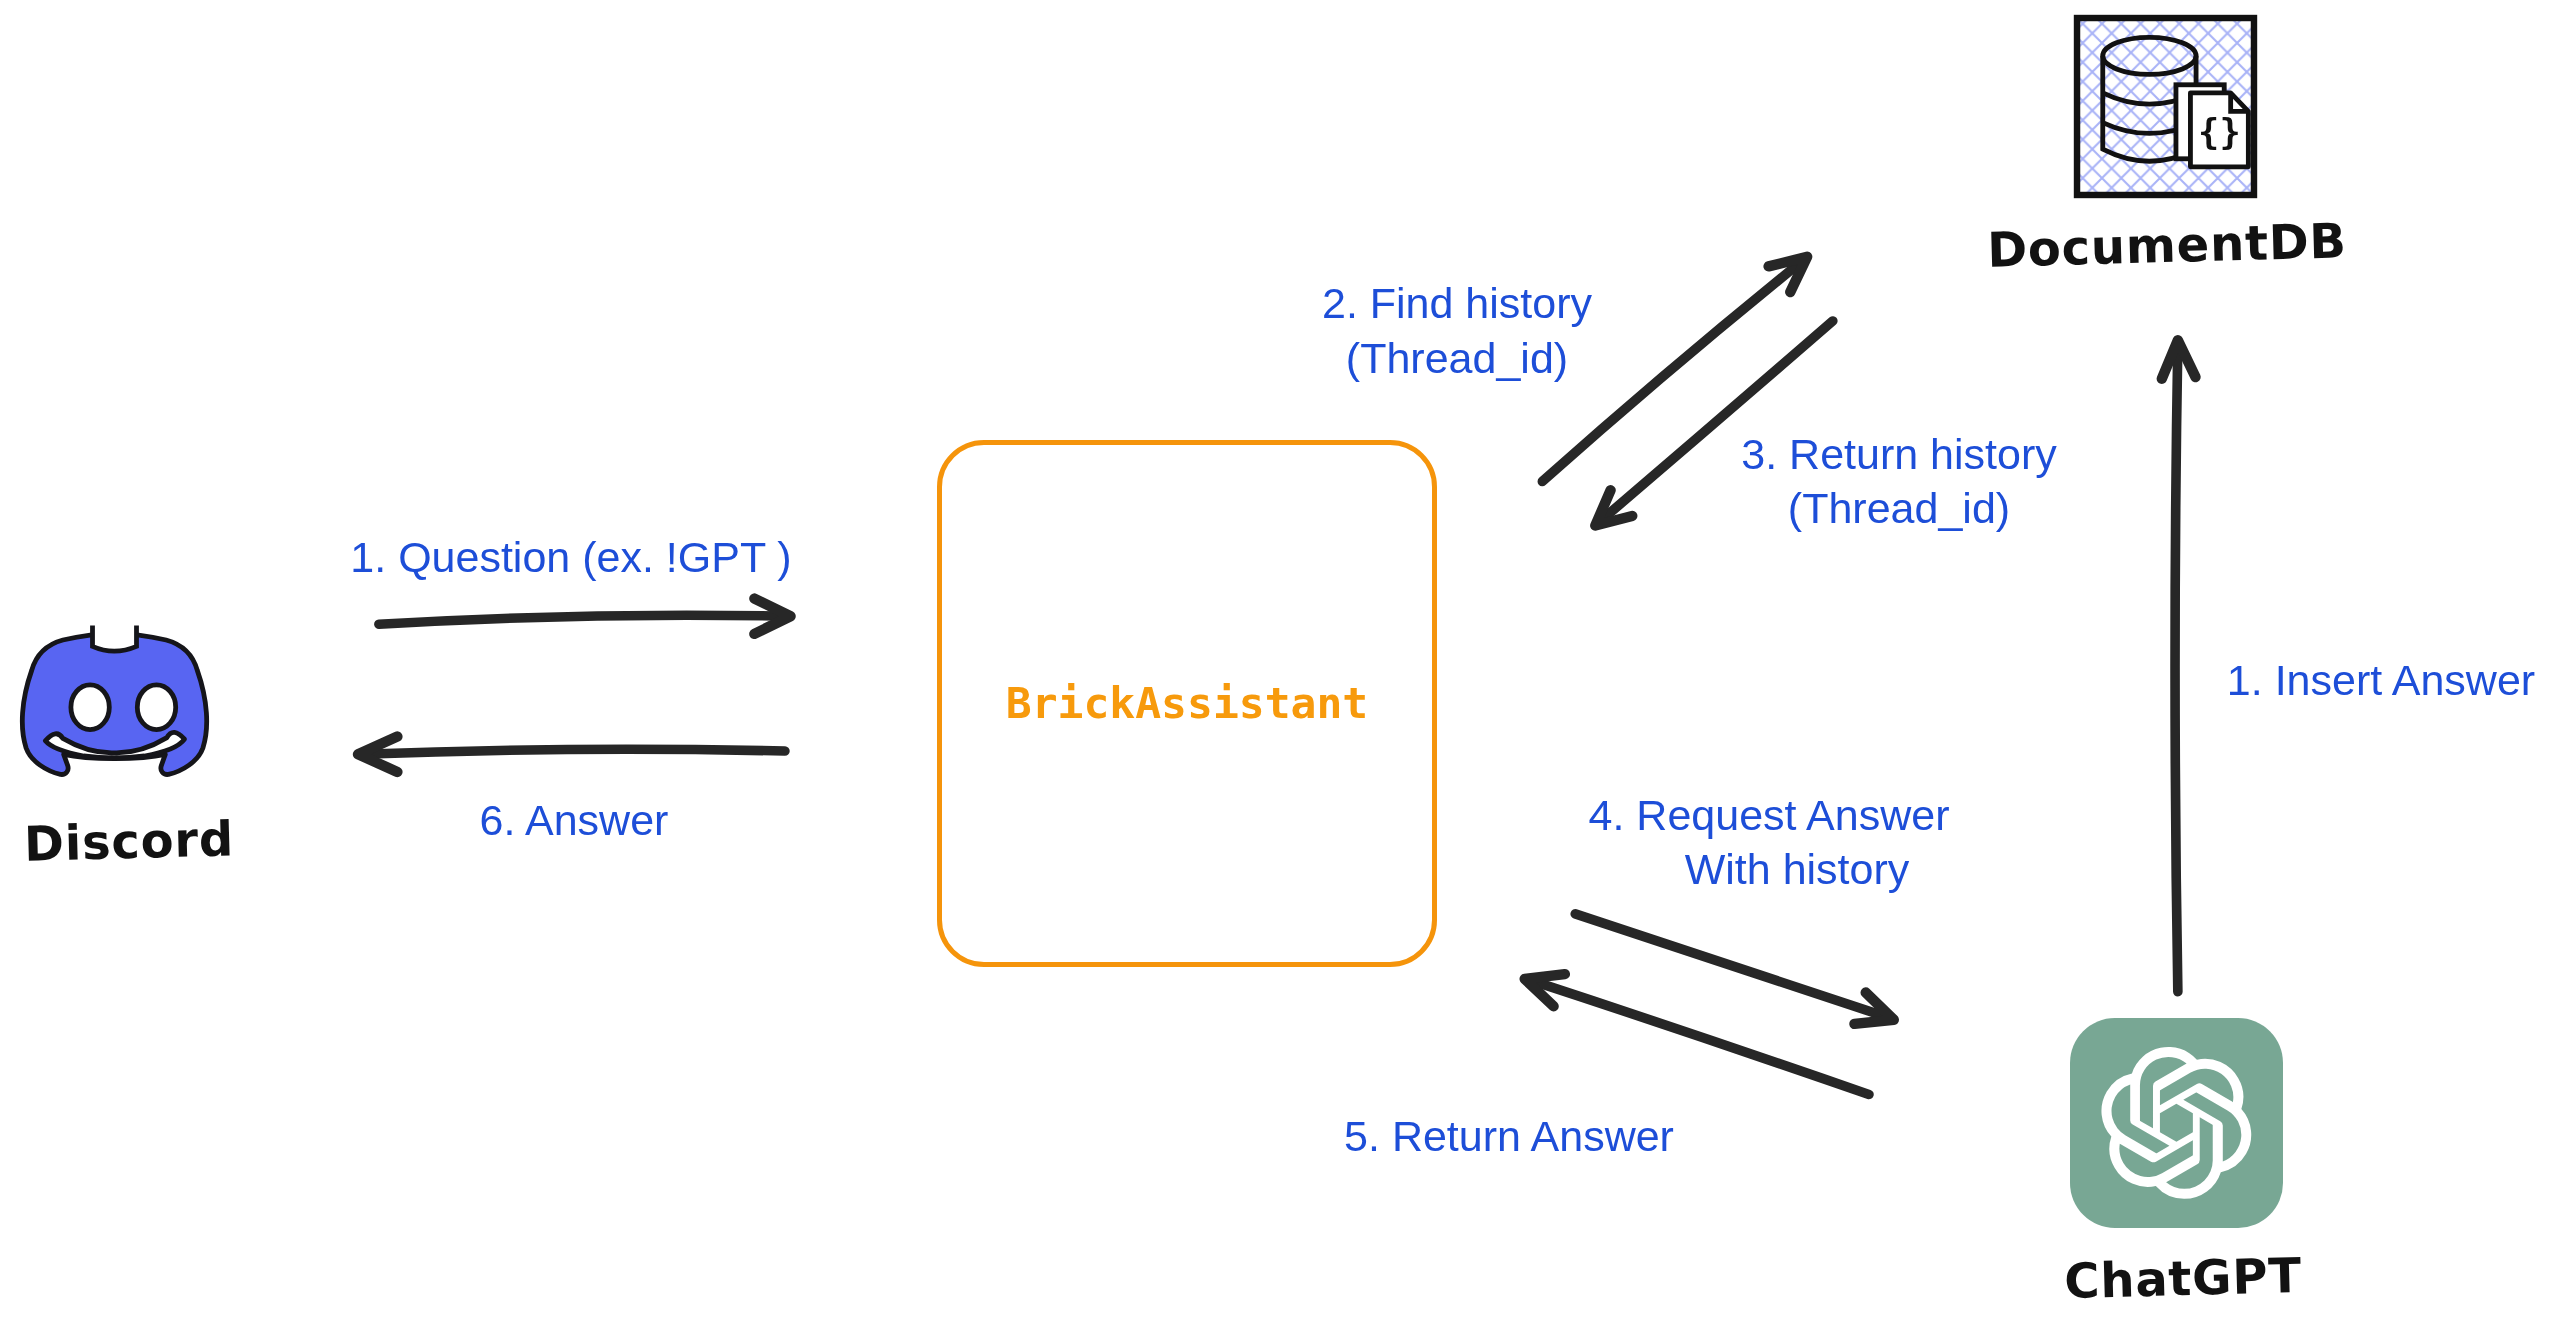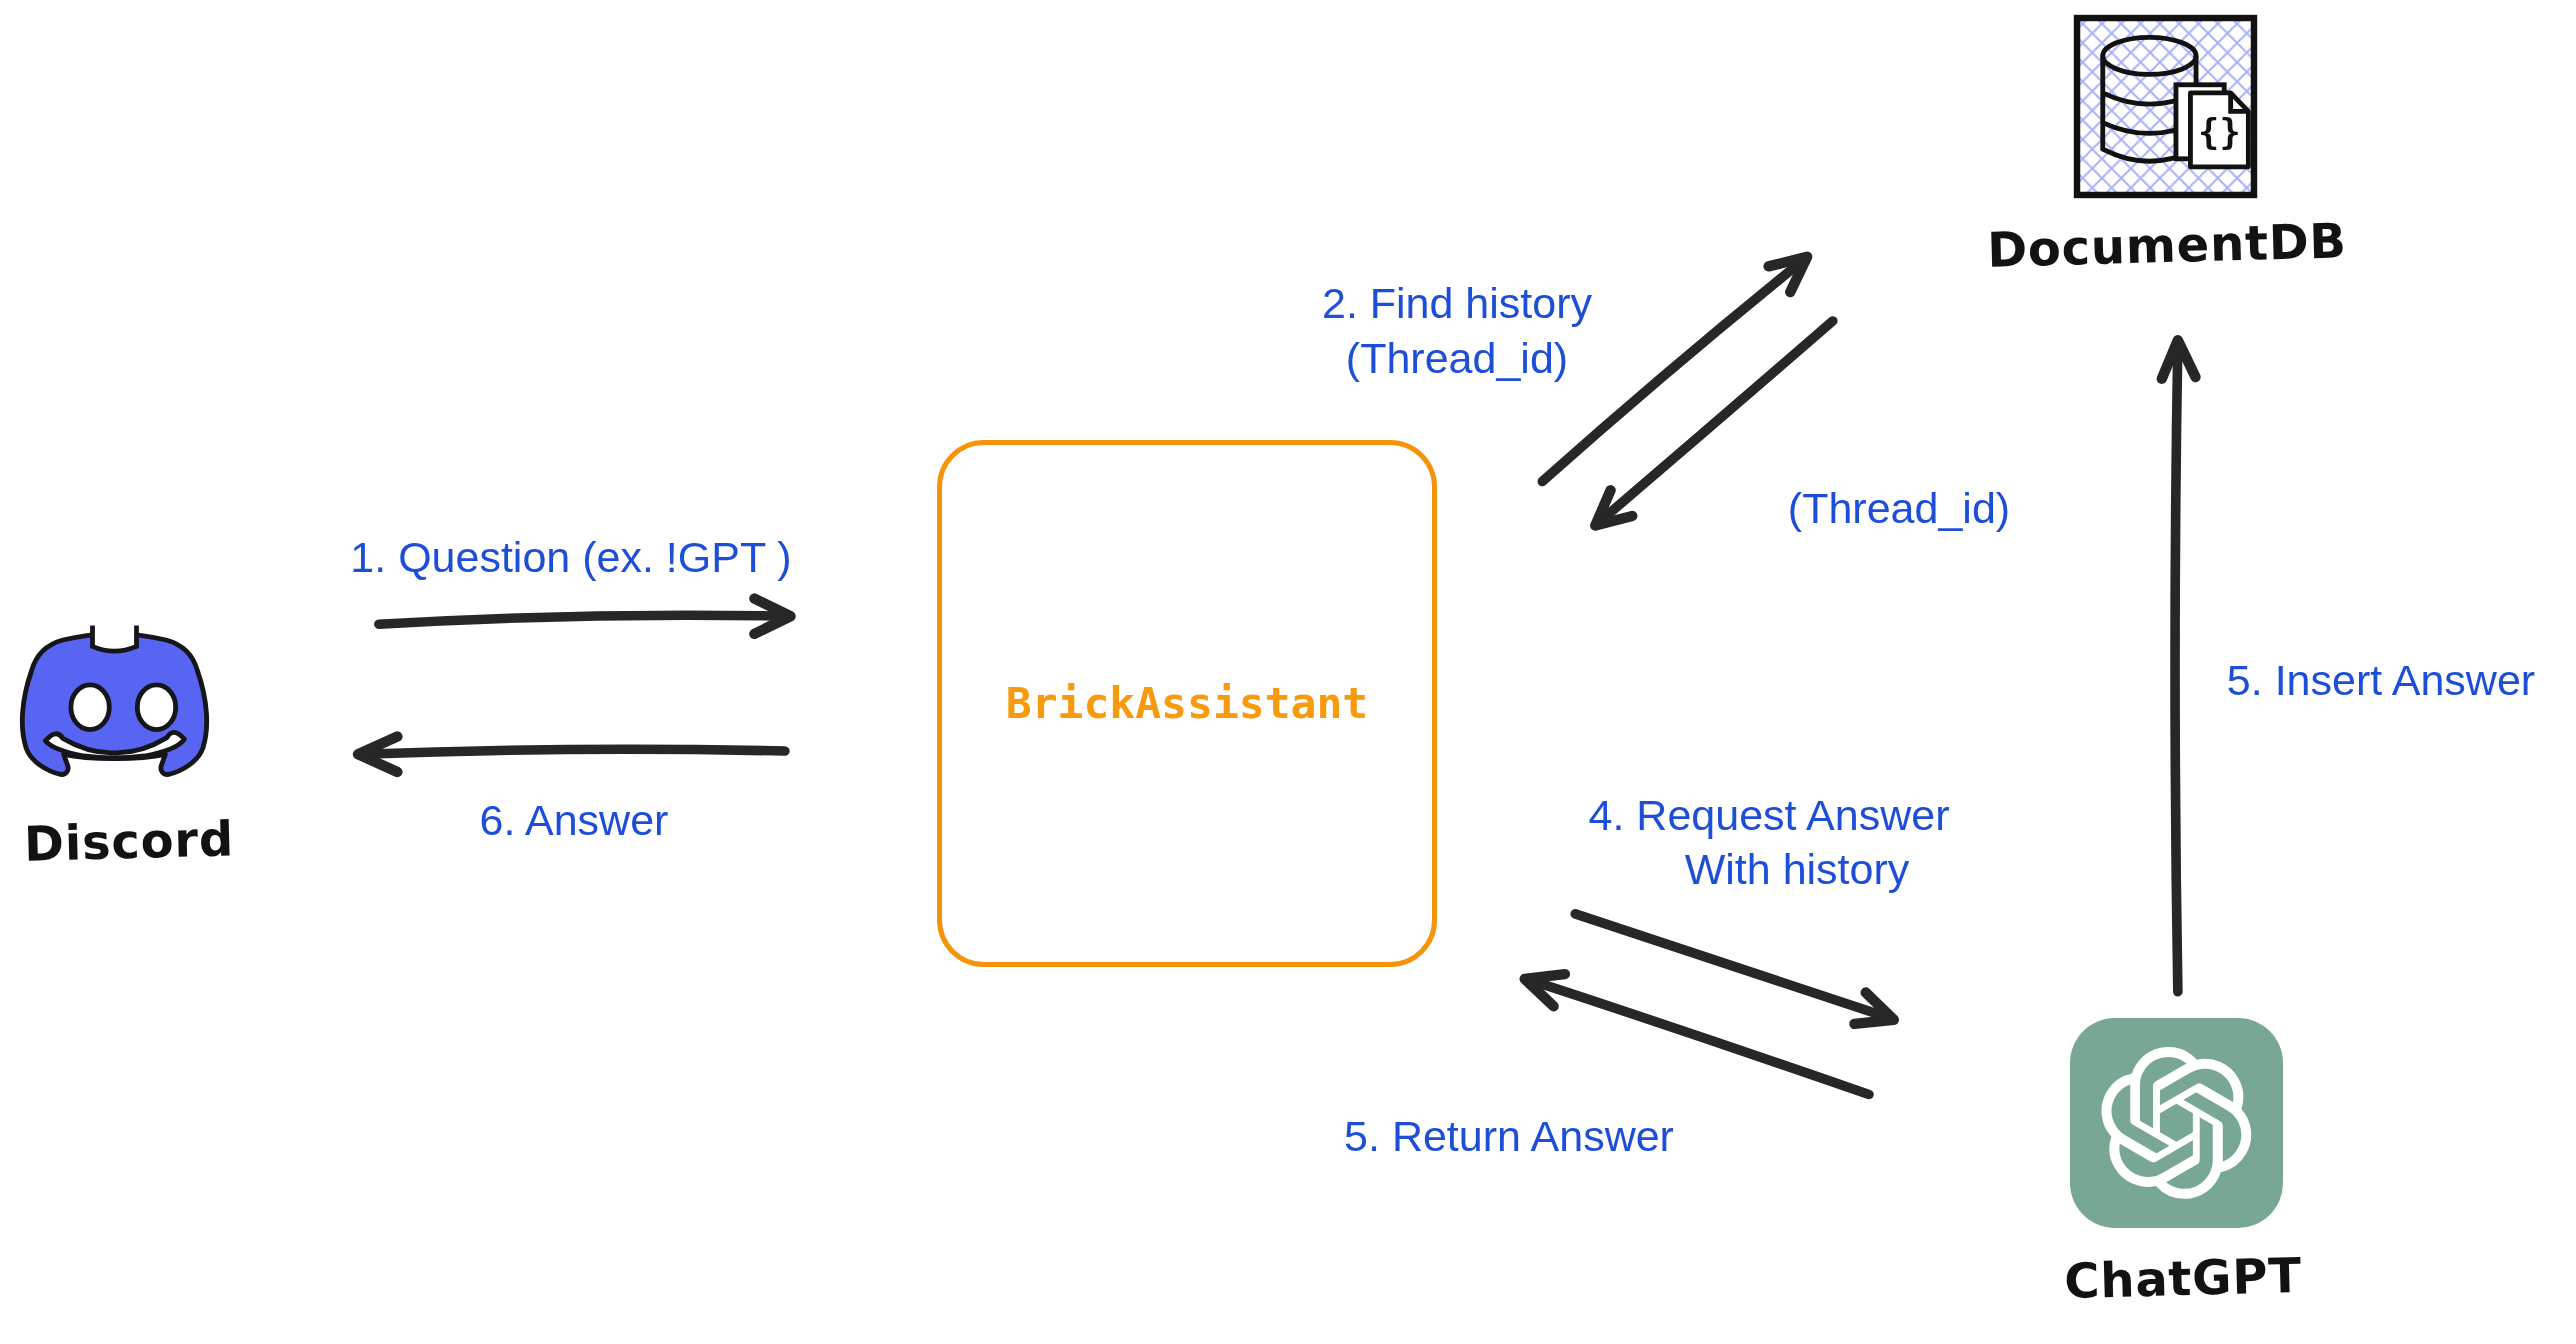--- a/index.html
+++ b/index.html
@@ -154,25 +154,26 @@
       <path fill="#ffffff" d="M22.2819 9.8211a5.9847 5.9847 0 0 0-.5157-4.9108 6.0462 6.0462 0 0 0-6.5098-2.9A6.0651 6.0651 0 0 0 4.9807 4.1818a5.9847 5.9847 0 0 0-3.9977 2.9 6.0462 6.0462 0 0 0 .7427 7.0966 5.98 5.98 0 0 0 .511 4.9107 6.051 6.051 0 0 0 6.5146 2.9001A5.9847 5.9847 0 0 0 13.2599 24a6.0557 6.0557 0 0 0 5.7718-4.2058 5.9894 5.9894 0 0 0 3.9977-2.9001 6.0557 6.0557 0 0 0-.7475-7.0729zm-9.022 12.6081a4.4755 4.4755 0 0 1-2.8764-1.0408l.1419-.0804 4.7783-2.7582a.7948.7948 0 0 0 .3927-.6813v-6.7369l2.02 1.1686a.071.071 0 0 1 .038.0615v5.5826a4.504 4.504 0 0 1-4.4945 4.4849zm-9.6607-4.1254a4.4708 4.4708 0 0 1-.5346-3.0137l.142.0852 4.783 2.7582a.7712.7712 0 0 0 .7806 0l5.8428-3.3685v2.3324a.0804.0804 0 0 1-.0332.0615L9.74 19.9502a4.4992 4.4992 0 0 1-6.1408-1.6464zM2.3408 7.8956a4.485 4.485 0 0 1 2.3655-1.9728V11.6a.7664.7664 0 0 0 .3879.6765l5.8144 3.3543-2.0201 1.1685a.0757.0757 0 0 1-.071 0l-4.8303-2.7865A4.504 4.504 0 0 1 2.3408 7.8956zm16.5963 3.8558L13.1038 8.364 15.1192 7.2a.0757.0757 0 0 1 .071 0l4.8303 2.7913a4.4944 4.4944 0 0 1-.6765 8.1042v-5.6772a.79.79 0 0 0-.407-.667zm2.0107-3.0231l-.142-.0852-4.7735-2.7818a.7759.7759 0 0 0-.7854 0L9.409 9.2297V6.8974a.0662.0662 0 0 1 .0284-.0615l4.8303-2.7866a4.4992 4.4992 0 0 1 6.6802 4.66zM8.3065 12.863l-2.02-1.1638a.0804.0804 0 0 1-.038-.0567V6.0742a4.4992 4.4992 0 0 1 7.3757-3.4537l-.142.0805L8.704 5.459a.7948.7948 0 0 0-.3927.6813zm1.0976-2.3654l2.602-1.4998 2.6069 1.4998v2.9994l-2.5974 1.4997-2.6067-1.4997Z"></path>
     </g>
   </svg>
   <div class="hand" style="left:2183px;top:1278px;">ChatGPT</div>
 
   <div class="lbl" style="left:571px;top:557px;">1. Question (ex. !GPT )</div>
 
   <div class="lbl" style="left:1457px;top:303px;">2. Find history</div>
   <div class="lbl" style="left:1457px;top:358px;">(Thread_id)</div>
 
+  <div class="lbl" style="left:1899px;top:454px;">3. Return history</div>
   <div class="lbl" style="left:1899px;top:508px;">(Thread_id)</div>
 
   <div class="lbl" style="left:1769px;top:815px;">4. Request Answer</div>
   <div class="lbl" style="left:1769px;top:869px;margin-left:28px;">With history</div>
 
   <div class="lbl" style="left:1509px;top:1136px;">5. Return Answer</div>
 
   <div class="lbl" style="left:574px;top:820px;">6. Answer</div>
 
-  <div class="lbl" style="left:2381px;top:680px;">5. Insert Answer</div>
+  <div class="lbl" style="left:2381px;top:680px;">1. Insert Answer</div>
 
 </div>
 
 
 </body></html>

